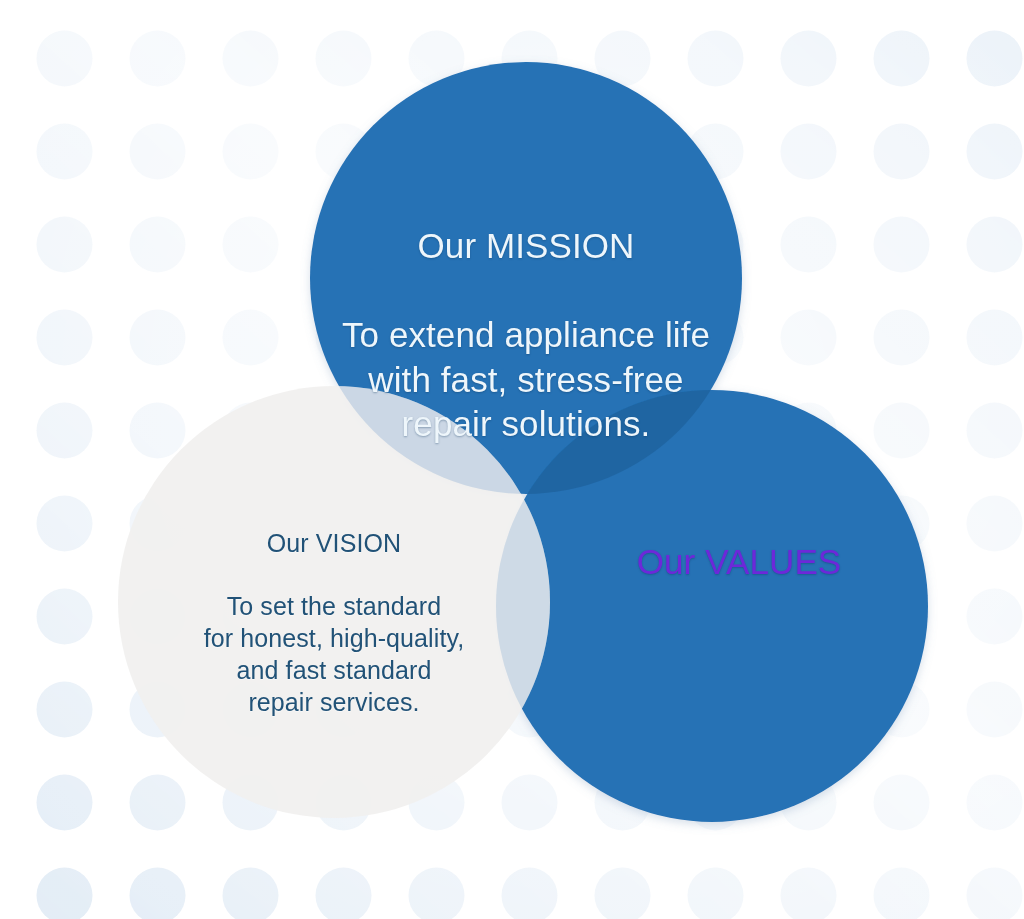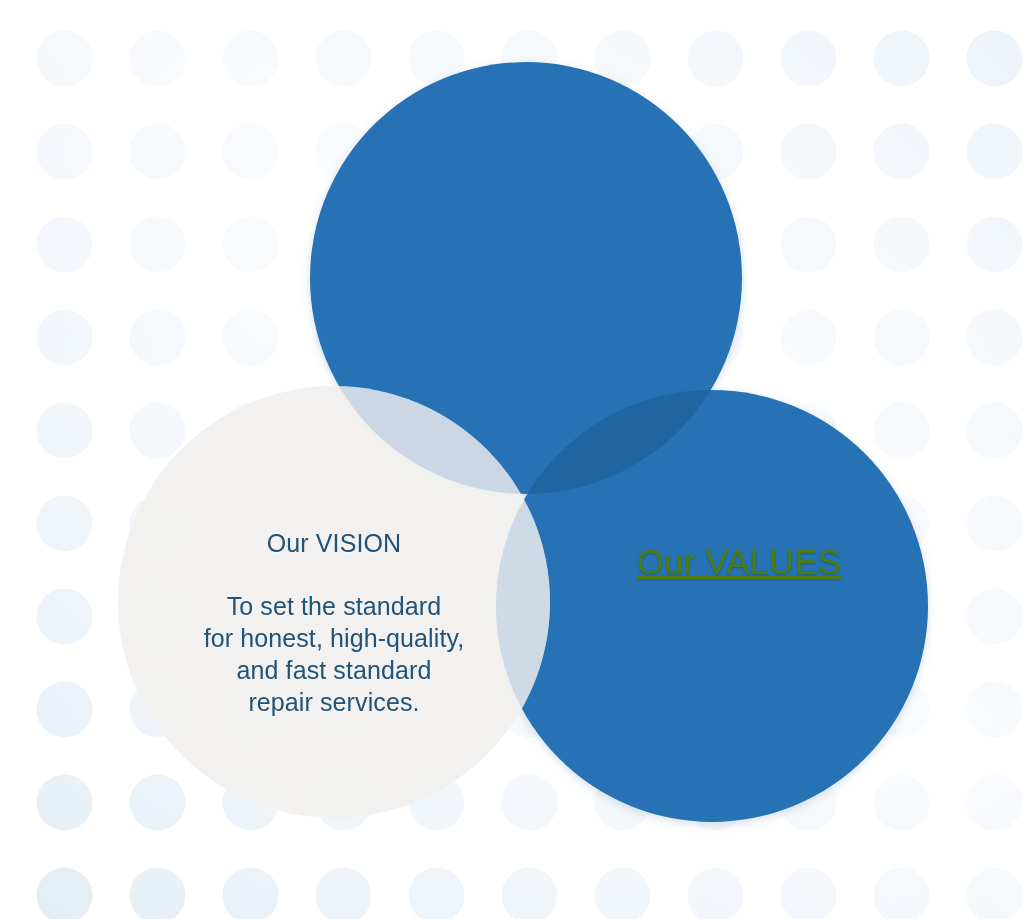--- a/index.html
+++ b/index.html
@@ -48,23 +48,22 @@
     width: 444px;
     font-size: 25px;
     color: #215277;
     text-shadow: 0 1px 1px rgba(255, 255, 255, 0.55);
   }
   #values-text {
     left: 560px;
     top: 496px;
     width: 358px;
     font-size: 35px;
-    color: #4d7c0f;
+    color: #6d28d9;
     text-shadow: 0 1px 2px rgba(12, 52, 90, 0.35);
-    text-decoration: underline;
   }
   .label-line {
     display: block;
   }
 </style>
 </head>
 <body>
 
 <div id="stage">
 
@@ -120,20 +119,26 @@
     </g>
 
     <circle cx="334" cy="602" r="216" fill="#f1f0ef" opacity="0.93"></circle>
 
     <g clip-path="url(#clip-vision)">
       <circle cx="526" cy="278" r="216" fill="#9fbada" opacity="0.34"></circle>
       <circle cx="712" cy="606" r="216" fill="#a6c0dd" opacity="0.34"></circle>
     </g>
   </svg>
 
+  <div class="venn-text" id="mission-text">
+    <span class="label-line">Our MISSION</span>
+    <span class="label-line">To extend appliance life
+with fast, stress-free
+repair solutions.</span>
+  </div>
 
   <div class="venn-text" id="vision-text">
     <span class="label-line">Our VISION</span>
     <span class="label-line">To set the standard
 for honest, high-quality,
 and fast standard
 repair services.</span>
   </div>
 
   <div class="venn-text" id="values-text">

